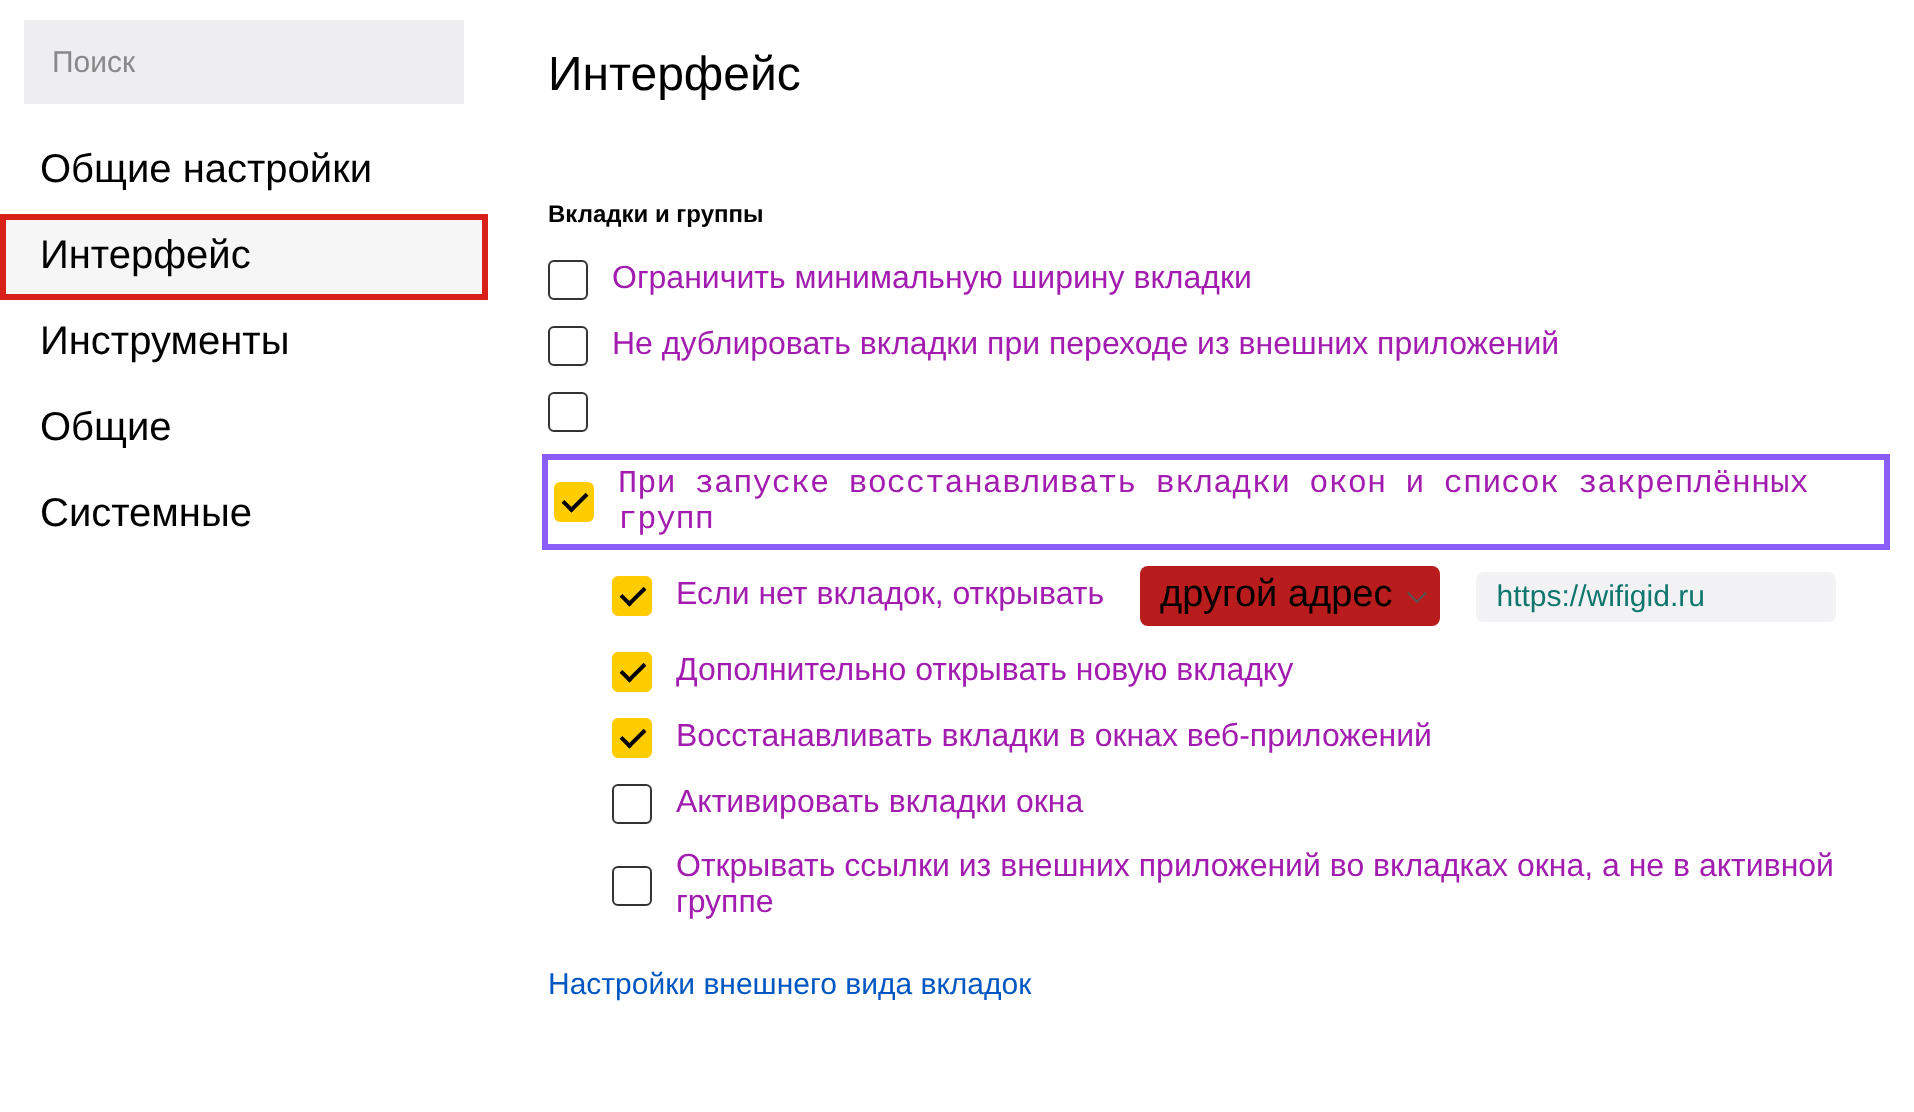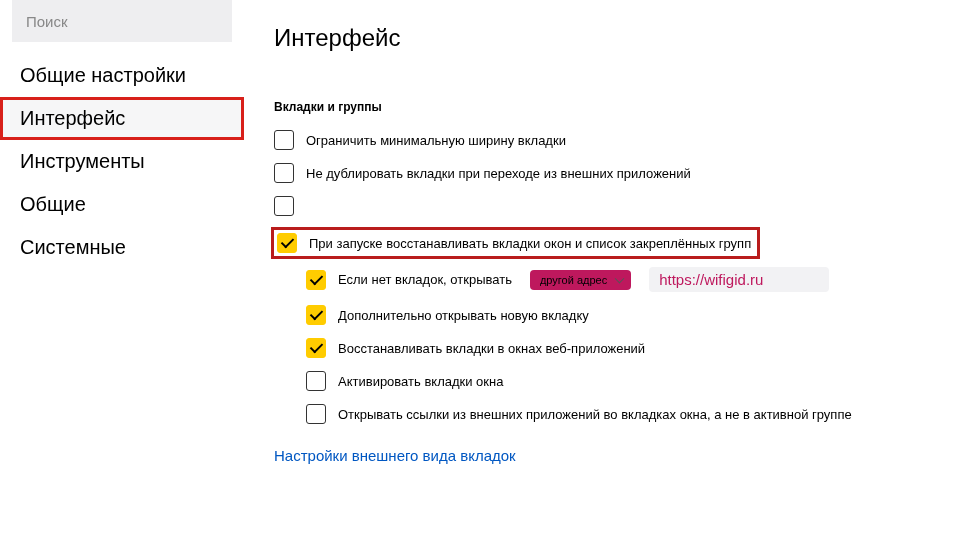--- a/index.html
+++ b/index.html
@@ -8,20 +8,21 @@
       font-size: 15px;
       color: #000;
       background: #fff;
       display: flex;
       width: 957px;
       height: 556px;
     }
     .sidebar {
       width: 244px;
       flex-shrink: 0;
+      padding-top: 10px;
     }
     .search-box {
       margin: 0 12px 12px 12px;
       background: #eeeef0;
       height: 42px;
       display: flex;
       align-items: center;
       padding: 0 14px;
       color: #888;
       font-size: 15px;
@@ -53,25 +54,26 @@
       margin-bottom: 14px;
     }
     .option-row {
       display: flex;
       align-items: center;
       gap: 12px;
       margin-bottom: 9px;
       padding: 2px 0;
     }
     .option-row.highlighted {
-      border: 3px solid #b91c1c;
+      border: 3px solid #8b5cf6;
       padding: 3px 6px 3px 3px;
       margin-left: -3px;
       margin-bottom: 6px;
       width: fit-content;
+      font-family: Liberation Mono, monospace;
     }
     .option-row.indent-1 { margin-left: 32px; }
     .checkbox {
       width: 20px;
       height: 20px;
       border: 1.5px solid #333;
       border-radius: 3px;
       display: flex;
       align-items: center;
       justify-content: center;
@@ -85,29 +87,29 @@
     }
     .checkbox.checked::after {
       content: "";
       width: 5px;
       height: 10px;
       border: solid #000;
       border-width: 0 2.3px 2.3px 0;
       transform: rotate(45deg) translate(-1px, -1px);
     }
     .option-label {
-      font-size: 13px;
-      color: #000000;
+      font-size: 16px;
+      color: #a21caf;
     }
     .inline-select {
       margin-left: 6px;
       padding: 4px 24px 4px 10px;
-      background: #be185d;
+      background: #b91c1c;
       border-radius: 4px;
-      font-size: 11px;
+      font-size: 19px;
       position: relative;
       cursor: pointer;
     }
     .inline-select::after {
       content: "";
       position: absolute;
       right: 8px;
       top: 50%;
       width: 6px;
       height: 6px;
@@ -116,21 +118,21 @@
       transform: translateY(-70%) rotate(45deg);
     }
     .inline-input {
       margin-left: 6px;
       padding: 4px 10px;
       background: #f2f2f4;
       border-radius: 4px;
       font-size: 15px;
       border: none;
       width: 180px;
-      color: #be185d;
+      color: #0f766e;
     }
     .link {
       color: #0057c2;
       font-size: 15px;
       cursor: pointer;
       margin-top: 12px;
       display: inline-block;
     }
   </style>
 </head>

